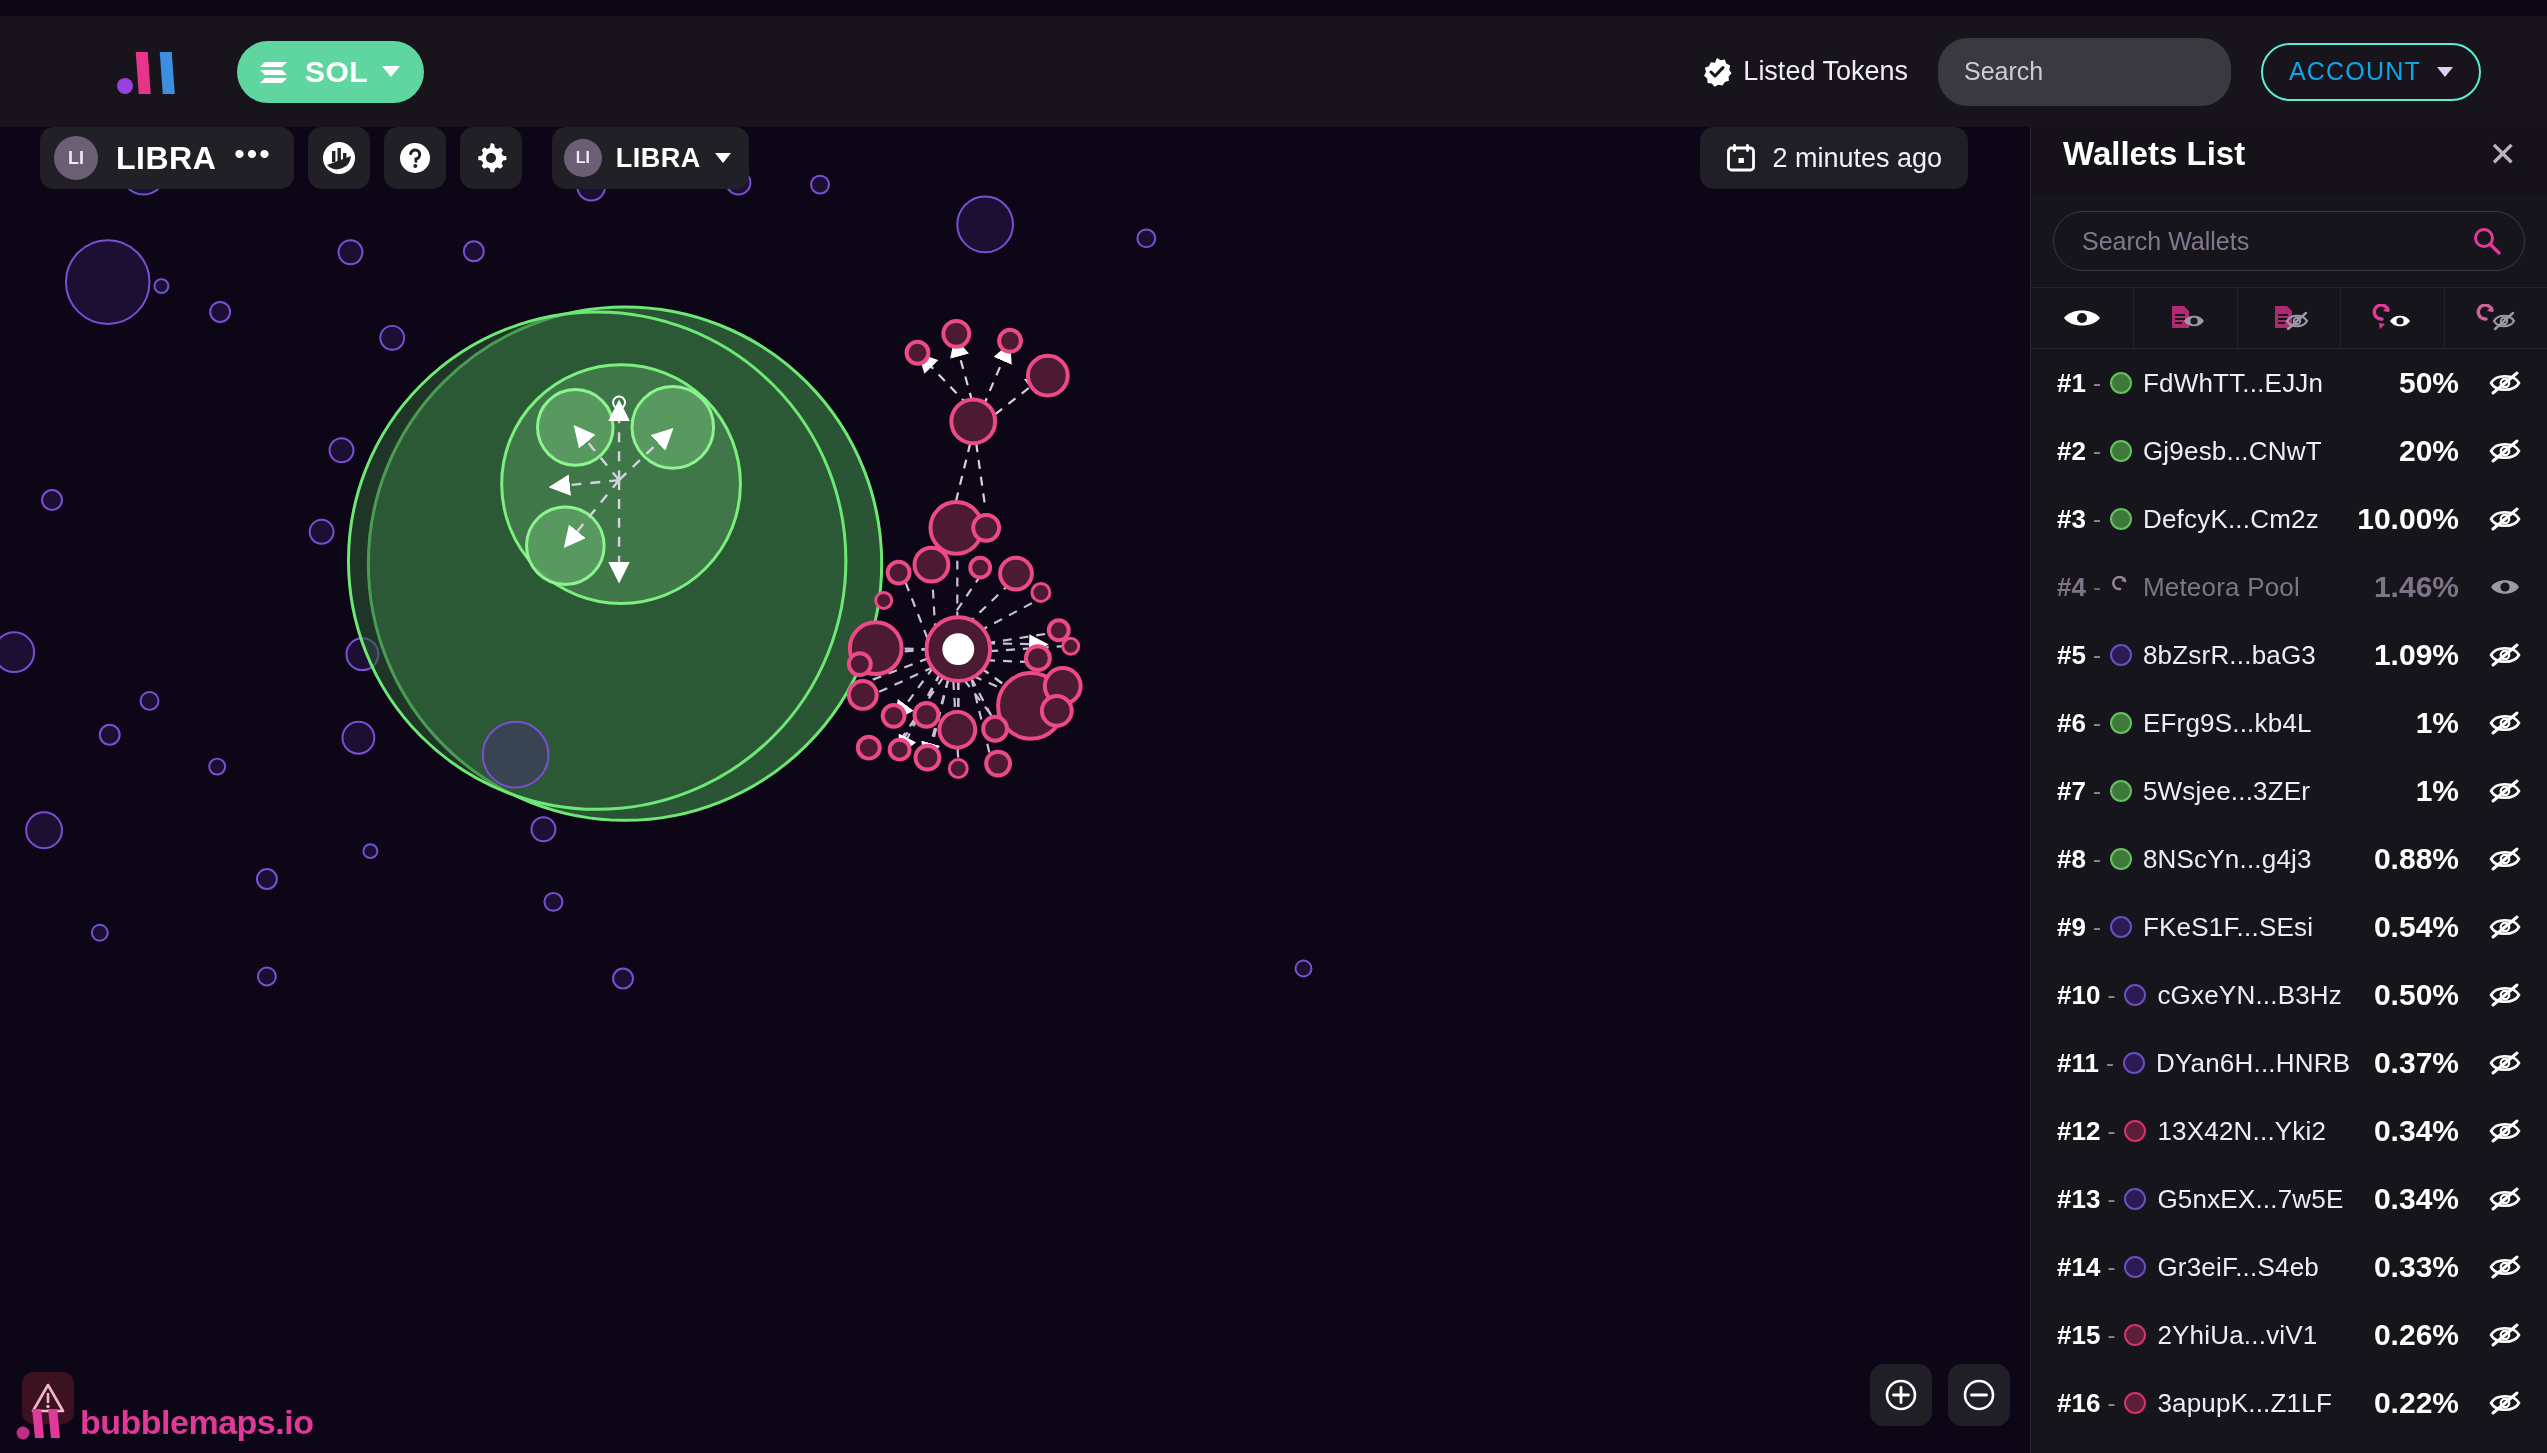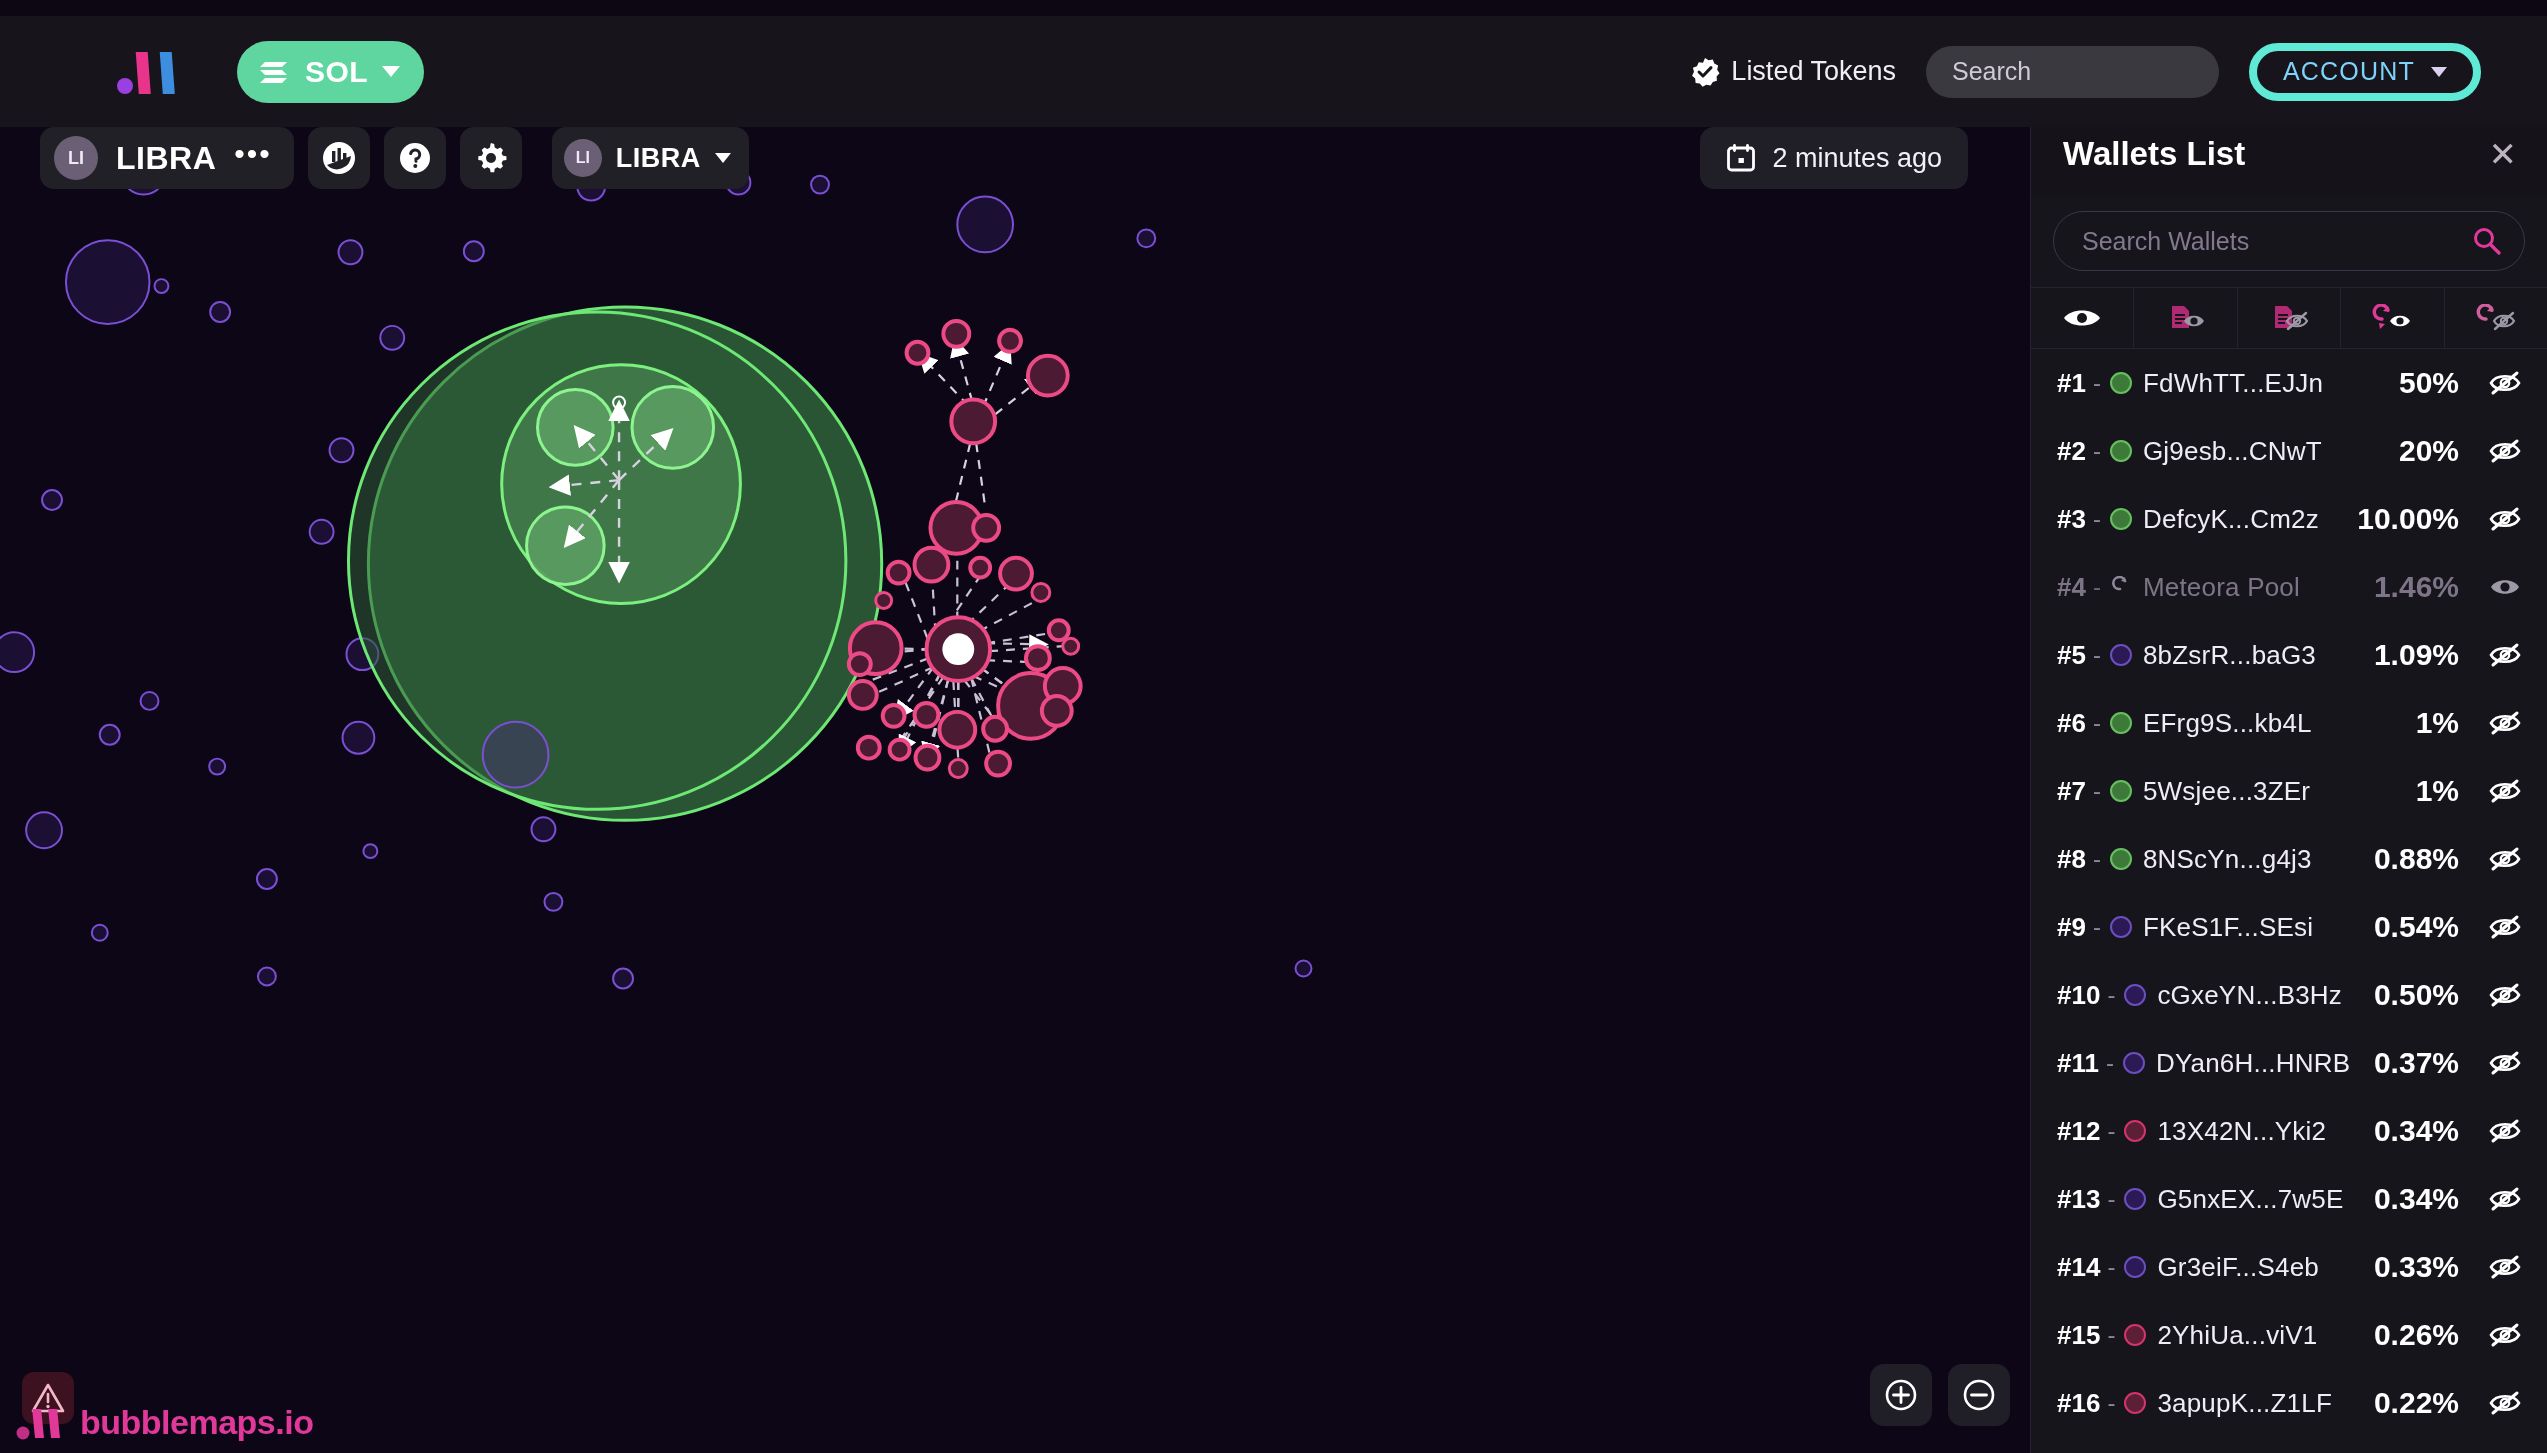--- a/index.html
+++ b/index.html
@@ -43,36 +43,36 @@
     margin-left: auto; margin-right: 66px;
     display: flex; align-items: center; gap: 30px;
   }
   .listed-tokens {
     display: flex; align-items: center; gap: 11px;
     color: #f2eef6; font-size: 27px;
     cursor: pointer;
   }
   .verified-badge { width: 30px; height: 30px; }
   .search-box {
-    width: 293px; height: 52px;
+    width: 293px; height: 68px;
     background: #3b3940;
     border-radius: 30px;
     display: flex; align-items: center;
     padding: 0 20px 0 26px;
   }
   .search-box input {
     flex: 1; background: transparent; border: 0; outline: none;
     color: #e8e4ee; font-size: 25px; font-family: "Liberation Sans", sans-serif;
   }
   .search-box input::placeholder { color: #cfc9d8; }
   .account-btn {
     height: 58px; padding: 0 26px;
-    border: 8px solid #5eead4; border-radius: 30px;
+    border: 2px solid #5eead4; border-radius: 30px;
     display: flex; align-items: center; gap: 16px;
-    color: #7dd3fc; font-size: 25px; letter-spacing: 1.2px;
+    color: #0ea5e9; font-size: 25px; letter-spacing: 1.2px;
     cursor: pointer;
   }
   .caret-down-sm {
     width: 0; height: 0;
     border-left: 8px solid transparent;
     border-right: 8px solid transparent;
     border-top: 10px solid #ddd0ef;
   }
 
   

